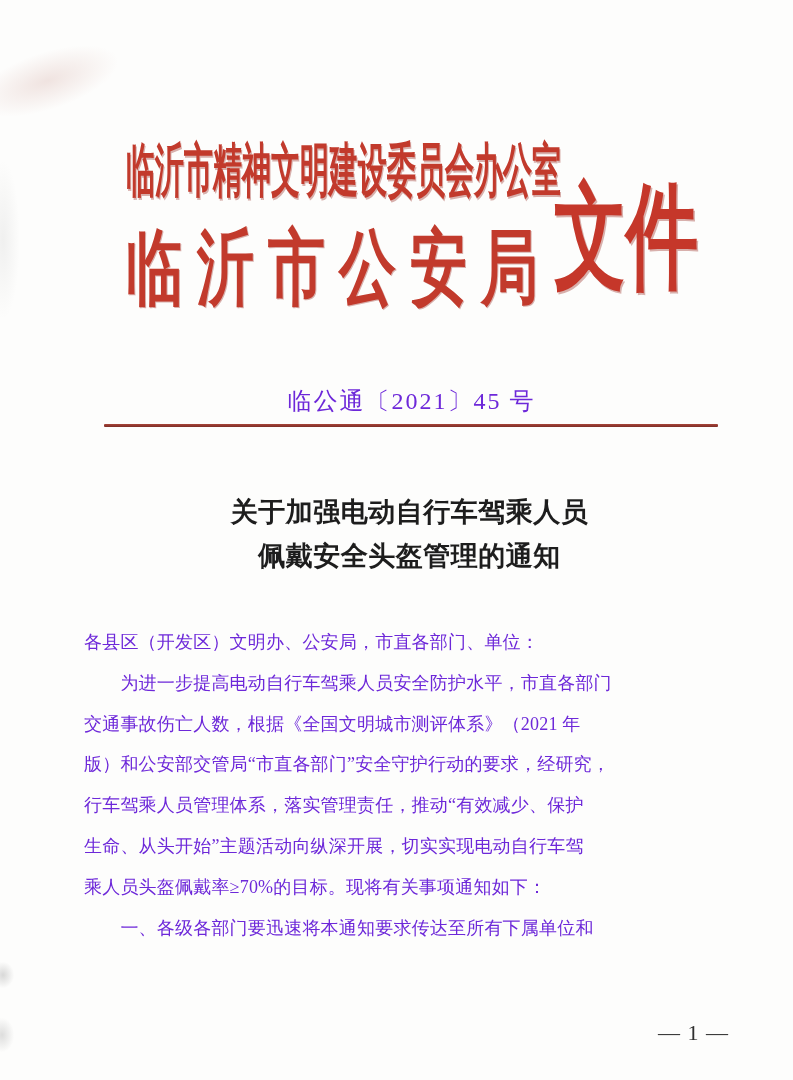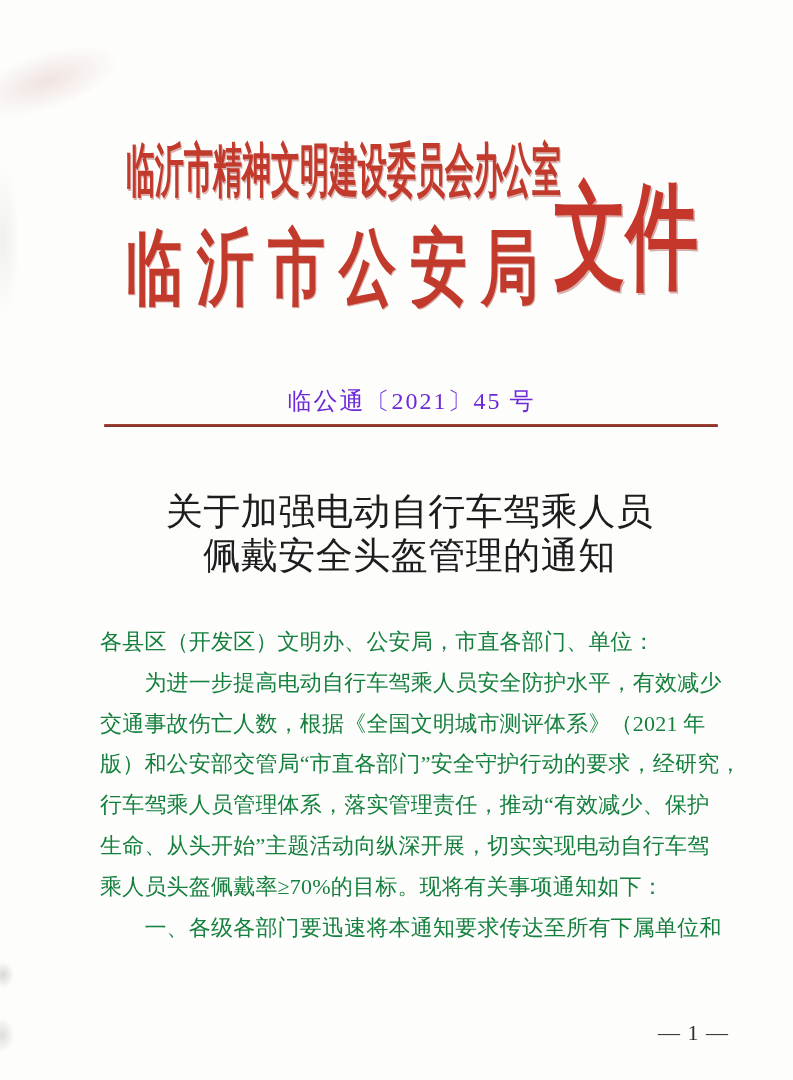--- a/index.html
+++ b/index.html
@@ -92,35 +92,35 @@
     background: linear-gradient(to bottom, #a8453a, #7c2d26);
     border-radius: 1px;
   }
 
   
   .doc-title {
     position: absolute;
     left: 0; top: 490px; width: 100%;
     padding-left: 26px;
     text-align: center;
-    font-size: 37px; font-weight: 400;
+    font-size: 27px; font-weight: 700;
     line-height: 44px;
     color: #1d1d1d;
     letter-spacing: 0.5px;
   }
   .doc-title span { display: block; }
 
   
   .doc-body {
     position: absolute;
-    left: 100px; top: 622px;
+    left: 84px; top: 622px;
     width: 625px;
-    font-size: 22px;
+    font-size: 18px;
     line-height: 40.8px;
-    color: #15803d;
+    color: #6d28d9;
   }
   .body-line {
     white-space: pre;
     letter-spacing: 0.2px;
   }
 
   
   .page-number {
     position: absolute;
     top: 1020px; right: 64px;
@@ -150,21 +150,21 @@
 
   <div class="red-rule"></div>
 
   <h1 class="doc-title">
     <span>关于加强电动自行车驾乘人员</span>
     <span>佩戴安全头盔管理的通知</span>
   </h1>
 
   <main class="doc-body">
     <div class="body-line">各县区（开发区）文明办、公安局，市直各部门、单位：</div>
-    <div class="body-line">　　为进一步提高电动自行车驾乘人员安全防护水平，有效减少</div>
+    <div class="body-line">　　为进一步提高电动自行车驾乘人员安全防护水平，市直各部门</div>
     <div class="body-line">交通事故伤亡人数，根据《全国文明城市测评体系》（2021 年</div>
     <div class="body-line">版）和公安部交管局“市直各部门”安全守护行动的要求，经研究，</div>
     <div class="body-line">行车驾乘人员管理体系，落实管理责任，推动“有效减少、保护</div>
     <div class="body-line">生命、从头开始”主题活动向纵深开展，切实实现电动自行车驾</div>
     <div class="body-line">乘人员头盔佩戴率≥70%的目标。现将有关事项通知如下：</div>
     <div class="body-line">　　一、各级各部门要迅速将本通知要求传达至所有下属单位和</div>
   </main>
 
   <div class="page-number">— 1 —</div>
 

